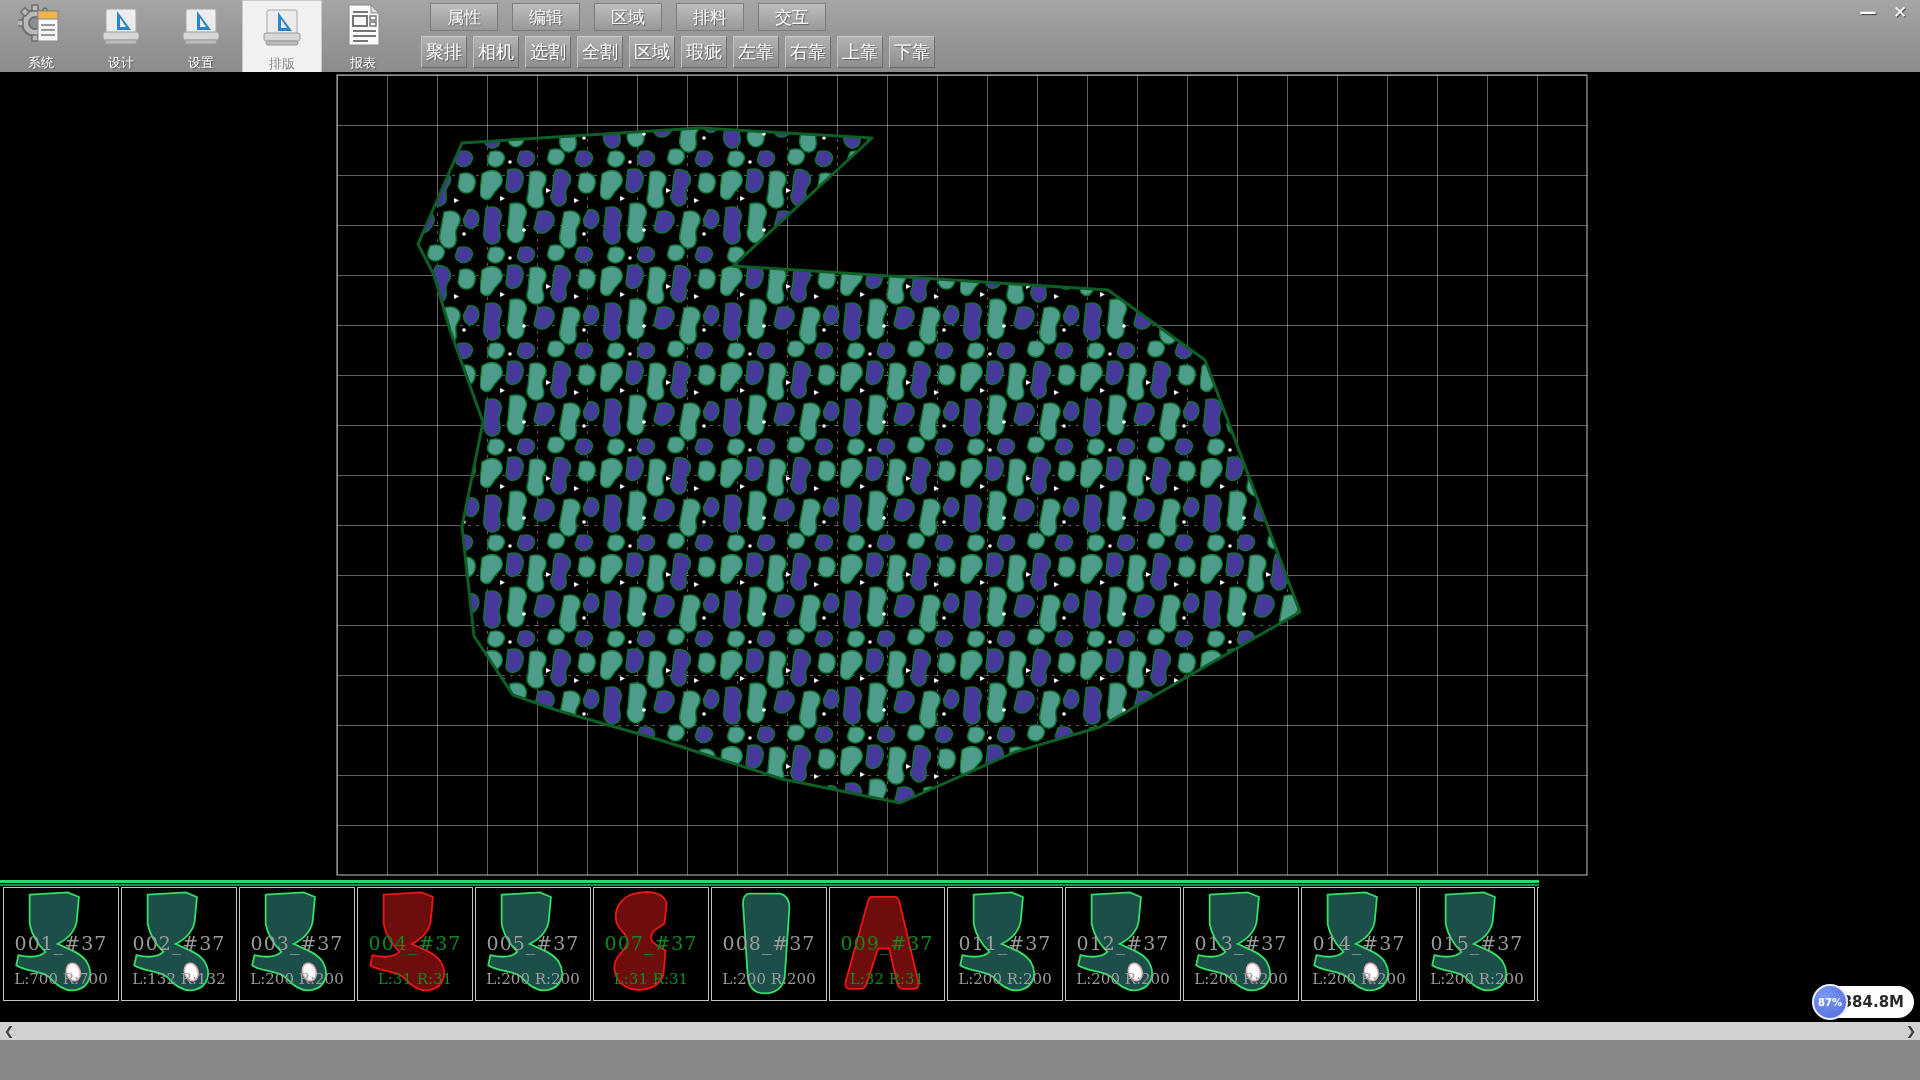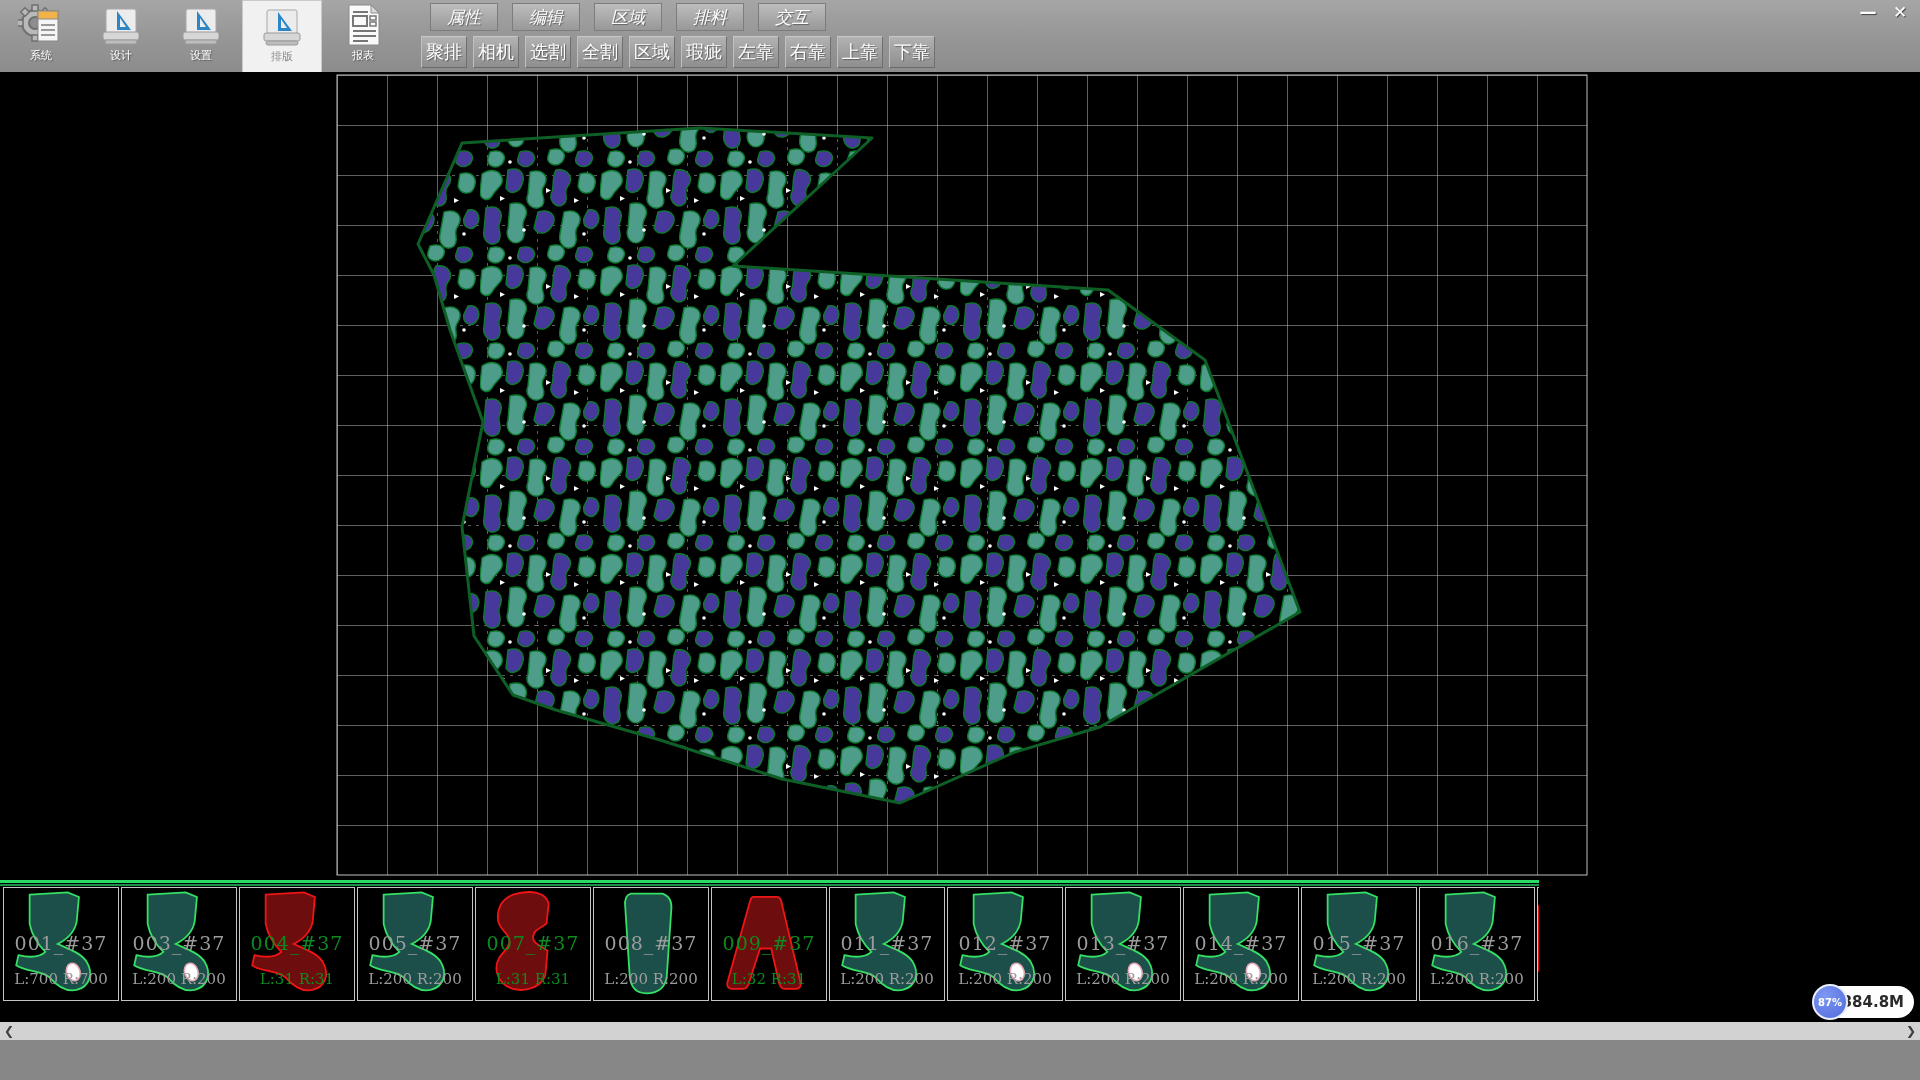--- a/index.html
+++ b/index.html
@@ -7,27 +7,27 @@
        font-family:"DejaVu Sans","Liberation Sans",sans-serif;background:#000;}
 
   
   .toolbar{position:absolute;left:0;top:0;width:1920px;height:72px;
     background:linear-gradient(180deg,#a6a6a6 0%,#989898 45%,#8c8c8c 100%);}
   .bigbtns{position:absolute;left:2px;top:0;height:72px;display:flex;}
   .bigbtn{width:78px;height:72px;margin-right:2px;display:flex;flex-direction:column;
     align-items:center;justify-content:flex-start;cursor:pointer;}
   .bigbtn.active{background:#f1f1f1;border:1px solid #c9c9c9;}
   .bigbtn .bicon{width:46px;height:44px;margin-top:3px;}
-  .bigbtn .blabel{font-size:11px;color:#fff;text-shadow:1px 1px 1px #555;margin-top:1px;}
+  .bigbtn .blabel{font-size:13px;color:#fff;text-shadow:1px 1px 1px #555;margin-top:7px;}
   .bigbtn.active .blabel{color:#8a8a8a;text-shadow:none;}
 
   .menurow1{position:absolute;left:430px;top:3px;display:flex;gap:14px;}
   .menubtn{width:66px;height:26px;display:flex;align-items:center;justify-content:center;
     background:linear-gradient(180deg,#bdbdbd,#989898);border:1px solid #7c7c7c;
-    color:#fdfdfd;font-size:17px;text-shadow:1px 1px 1px #606060;cursor:pointer;font-style:italic;}
+    color:#fdfdfd;font-size:17px;text-shadow:1px 1px 1px #606060;cursor:pointer;}
   .menurow2{position:absolute;left:421px;top:36px;display:flex;gap:6px;}
   .toolbtn{width:44px;height:30px;display:flex;align-items:center;justify-content:center;
     background:linear-gradient(180deg,#b2b2b2,#8e8e8e);
     border-top:1px solid #c8c8c8;border-left:1px solid #c0c0c0;
     border-right:1px solid #6f6f6f;border-bottom:1px solid #6a6a6a;
     color:#ffffff;font-size:18px;text-shadow:1px 1px 1px #5c5c5c;cursor:pointer;}
 
   .wincontrols{position:absolute;right:4px;top:0;display:flex;}
   .winbtn{width:32px;height:24px;display:flex;align-items:center;justify-content:center;
     color:#fff;font-size:17px;font-weight:bold;text-shadow:1px 1px 1px #444;cursor:pointer;}
@@ -238,20 +238,28 @@
             <ellipse cx="61" cy="75" rx="6" ry="8" transform="rotate(-18 61 75)" fill="#ffffff" stroke="#e8a8b8" stroke-width="1.4"></ellipse>
           </svg>
           <div class="fs-label lbl-gray">001_#37</div>
           <div class="fs-lr lbl-gray">L:700 R:700</div>
         </div>
         <div class="fs-cell">
           <svg viewBox="0 0 100 100">
             <path d="M22,6 L56,4 L66,8 L64,30 C62,40 55,46 47,50 C56,54 68,58 73,66 C79,76 76,88 64,91 C54,93 46,87 40,80 C33,73 18,75 10,69 L12,60 C21,62 31,62 36,57 C29,50 24,42 22,32 Z" fill="#1c4f49" stroke="#35e065" stroke-width="1.6"></path>
             <ellipse cx="61" cy="75" rx="6" ry="8" transform="rotate(-18 61 75)" fill="#ffffff" stroke="#e8a8b8" stroke-width="1.4"></ellipse>
           </svg>
+          <div class="fs-label lbl-gray">002_#37</div>
+          <div class="fs-lr lbl-gray">L:132 R:132</div>
+        </div>
+        <div class="fs-cell">
+          <svg viewBox="0 0 100 100">
+            <path d="M22,6 L56,4 L66,8 L64,30 C62,40 55,46 47,50 C56,54 68,58 73,66 C79,76 76,88 64,91 C54,93 46,87 40,80 C33,73 18,75 10,69 L12,60 C21,62 31,62 36,57 C29,50 24,42 22,32 Z" fill="#1c4f49" stroke="#35e065" stroke-width="1.6"></path>
+            <ellipse cx="61" cy="75" rx="6" ry="8" transform="rotate(-18 61 75)" fill="#ffffff" stroke="#e8a8b8" stroke-width="1.4"></ellipse>
+          </svg>
           <div class="fs-label lbl-gray">003_#37</div>
           <div class="fs-lr lbl-gray">L:200 R:200</div>
         </div>
         <div class="fs-cell">
           <svg viewBox="0 0 100 100">
             <path d="M22,6 L56,4 L66,8 L64,30 C62,40 55,46 47,50 C56,54 68,58 73,66 C79,76 76,88 64,91 C54,93 46,87 40,80 C33,73 18,75 10,69 L12,60 C21,62 31,62 36,57 C29,50 24,42 22,32 Z" fill="#6d0d0d" stroke="#f01515" stroke-width="1.6"></path>
           </svg>
           <div class="fs-label lbl-green">004_#37</div>
           <div class="fs-lr lbl-green">L:31 R:31</div>
         </div>

